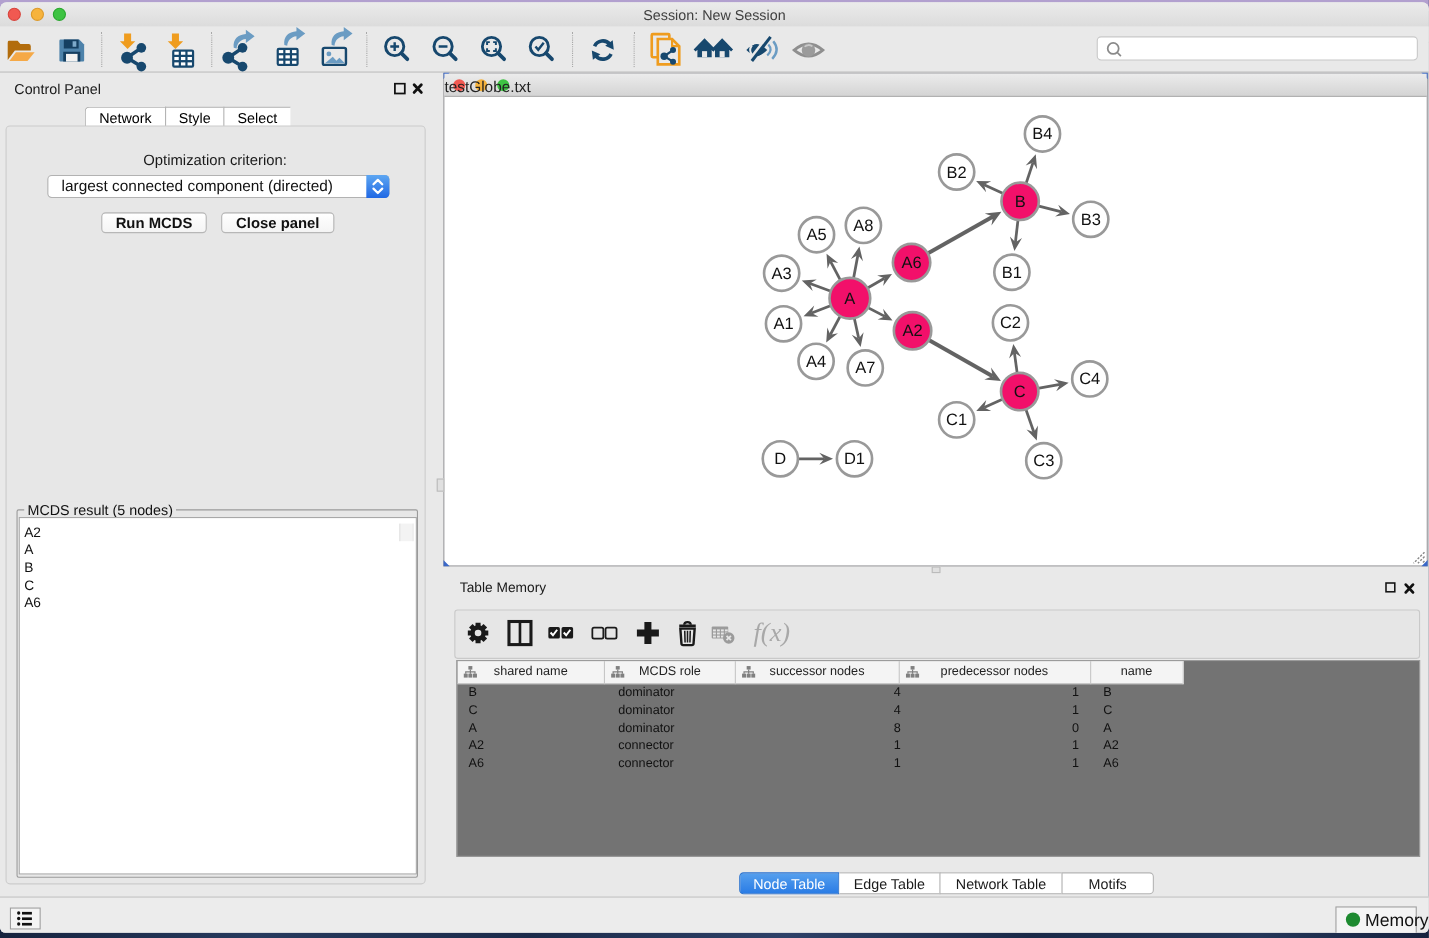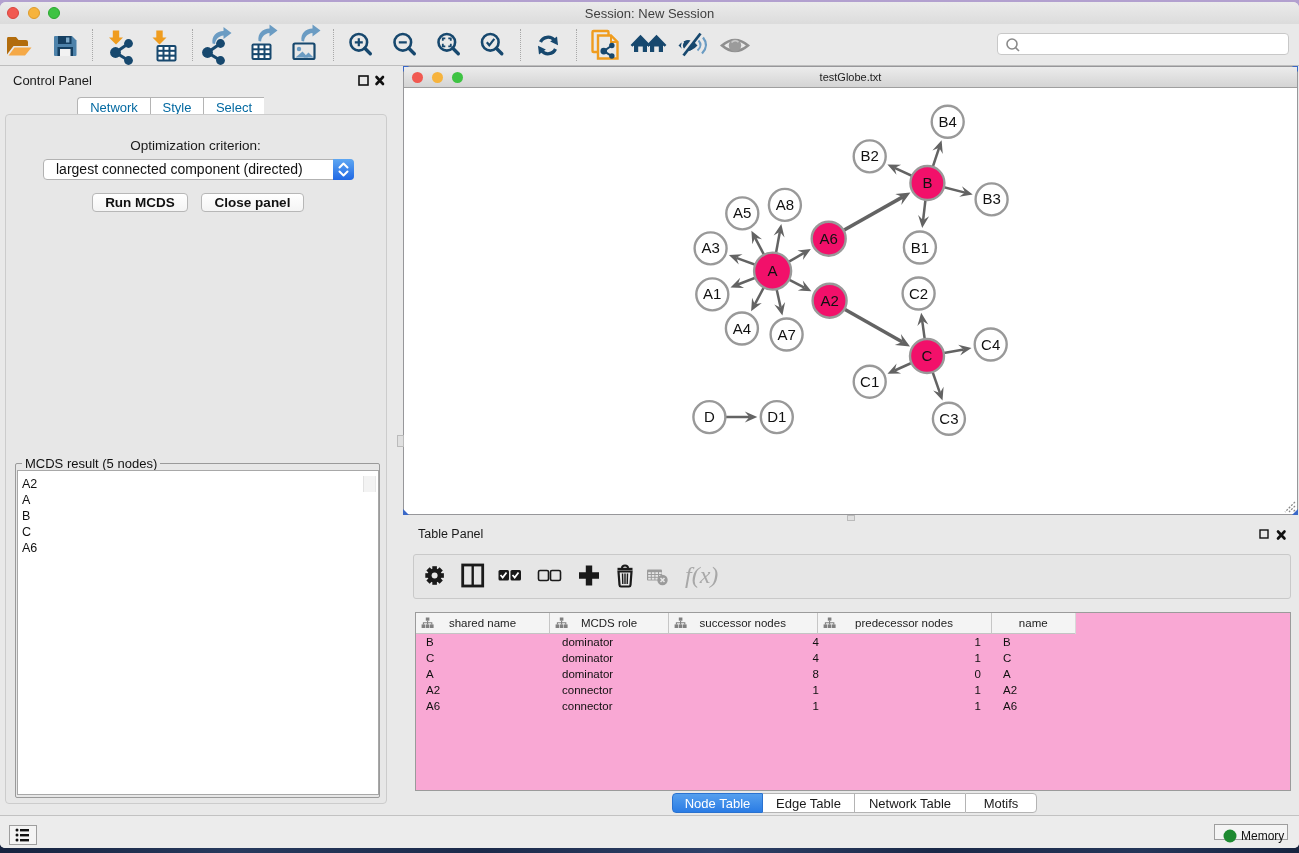--- a/index.html
+++ b/index.html
@@ -11,52 +11,52 @@
 #titlebar { left:0; top:0; width:1299px; height:37px; background:linear-gradient(#ebebeb,#d2d2d2); border-bottom:1px solid #b1b1b1; }
 .tl { position:absolute; top:5px; width:12px; height:12px; border-radius:50%; }
 #titletext { left:0; top:4px; width:1299px; text-align:center; font-size:13px; color:#404040; }
 #toolbar { left:0; top:22px; width:1299px; height:42px; background:#e9e9e9; border-bottom:1px solid #bebebe; }
 .tsep { position:absolute; top:5px; height:32px; width:0; border-left:1px dotted #a8a8a8; }
 #searchbox { left:997px; top:9px; width:292px; height:22px; background:#fff; border:1px solid #c8c8c8; border-radius:4px; }
 
 #cpanel { left:0; top:65px; width:391px; height:750px; }
 #cp-title { left:13px; top:6px; font-size:13px; color:#1a1a1a; }
 .tabrow { position:absolute; display:flex; }
-.tab { height:20px; font-size:13px; line-height:20px; text-align:center; background:#fff; border:1px solid #b4b4b4; border-right:none; color:#0369a1; padding:0 0; }
+.tab { height:20px; font-size:13px; line-height:20px; text-align:center; background:#fff; border:1px solid #b4b4b4; border-right:none; color:#000000; padding:0 0; }
 .tab.sel { background:linear-gradient(#559fee,#2a7ce5); color:#fff; border-color:#2a72cf;margin-top:35px; }
 #cp-body { left:5px; top:47px; width:382px; height:690px; background:#e7e7e7; border:1px solid #cccccc; border-radius:4px; }
 #optlabel { left:0; top:71px; width:391px; text-align:center; font-size:13.5px; color:#1a1a1a; }
 #dropdown { left:43px; top:91.5px; width:311px; height:21px; background:#fff; border:1px solid #b2b2b2; border-radius:4px; font-size:14px; color:#111; line-height:19px; padding-left:12px; }
 #dropspin { right:-1px; top:-1px; width:21px; height:21px; background:linear-gradient(#5ea7f2,#2068e4); border-radius:0 4px 4px 0; }
 .btn { position:absolute; height:19px; background:linear-gradient(#ffffff,#f4f4f4); border:1px solid #b7b7b7; border-radius:4px; font-size:13.5px; text-align:center; line-height:17px; color:#111;font-weight:bold; }
 #fieldset { left:15px; top:396px; width:365px; height:335px; border:1px solid #9a9a9a; border-radius:2px; }
 #fslabel { left:6px; top:-8px; background:#e7e7e7; padding:0 3px; font-size:13px; color:#111; }
 #cplist { left:1px; top:6px; width:362px; height:325px; padding-top:4.5px; background:#fff; border:1px solid #a8a8a8; font-size:12.5px; color:#111; }
 #cplist div { padding-left:4px; height:16.1px; line-height:16.1px; }
 #cpscroll { right:2px; top:5px; width:13px; height:316px; background:#f3f3f3; border-left:1px solid #e2e2e2; border-right:1px solid #e9e9e9; }
 
 #netwin { left:403px; top:64px; width:895px; height:449px; background:#fff; border:1px solid #97979a; }
 #nettitle { left:0; top:0; width:893px; height:20.5px; background:linear-gradient(#ececec,#d4d4d4); border-bottom:1px solid #9f9f9f; }
-#netname { left:0; top:4px; width:893px; text-align:center; font-size:11px; color:#222; }
+#netname { left:0; top:4px; width:893px; text-align:left; font-size:14px; color:#222; }
 
 #tpanel { left:391px; top:519px; width:908px; height:296px; }
 #tp-title { left:27px; top:6px; font-size:12.5px; color:#1a1a1a; }
 #tptoolbar { left:22px; top:33px; width:878px; height:45px; background:#e6e6e6; border:1px solid #c9c9c9; border-radius:3px; }
-#ttable { left:24px; top:91px; width:876px; height:179px; background:#f9a8d4; border:1px solid #9b9b9b; }
+#ttable { left:24px; top:79px; width:876px; height:179px; background:#737373; border:1px solid #9b9b9b; }
 #thead { left:0; top:0; width:660px; height:21px; background:#f4f4f4; border-bottom:1px solid #c4c4c4; }
 .thcell { position:absolute; top:0; height:21px; border-right:1px solid #c6c6c6; font-size:11.5px; color:#222; text-align:center; line-height:21px; }
 .trow { position:absolute; left:0; width:873px; height:16.1px; font-size:11.5px; color:#111; }
 .trow span { position:absolute; top:1px; }
 .btabs { position:absolute; display:flex; }
 .btab { height:20px; font-size:13px; line-height:20px; text-align:center; background:#fff; border:1px solid #b4b4b4; border-right:none; color:#1a1a1a; }
 .btab.sel { background:linear-gradient(#559fee,#2a7ce5); color:#fff; border-color:#2a72cf; }
 
 #statusbar { left:0; top:813px; width:1299px; height:33px; background:#ececec; border-top:1px solid #c2c2c2; }
 #listbtn { left:9px; top:9px; width:28px; height:20px; background:#f4f4f4; border:1px solid #9e9e9e; }
-#membtn { left:1214px; top:8px; width:74px; height:16px; background:#f4f4f4; border:1px solid #9e9e9e; font-size:12px; color:#111;padding-left:37px; }
+#membtn { left:1214px; top:8px; width:74px; height:28px; background:#f4f4f4; border:1px solid #9e9e9e; font-size:16px; color:#111;padding-left:37px; }
 </style>
 </head>
 <body>
 <div class="abs" id="deskTop"></div>
 <div class="abs" id="appwin">
   <div class="abs" id="titlebar">
     <div class="tl" style="left:7px;background:#f15951;border:0.5px solid #d8453e;"></div>
     <div class="tl" style="left:27.5px;background:#f6b33d;border:0.5px solid #dd9a2b;"></div>
     <div class="tl" style="left:48px;background:#3ec343;border:0.5px solid #2aa72f;"></div>
     <div class="abs" id="titletext">Session: New Session</div>
@@ -300,21 +300,21 @@
 <text x="372.8" y="334.1" font-size="15" fill="#111" text-anchor="middle">D1</text>
 
     </svg>
     <svg class="abs" style="right:1px;bottom:1px" width="14" height="14" viewBox="0 0 14 14">
         <path d="M13 3 L3 13 M13 7 L7 13 M13 11 L11 13" stroke="#888" stroke-width="1.3" stroke-dasharray="2 1.4" fill="none"></path>
       </svg>
   </div>
   <div class="abs" style="left:397px;top:433px;width:7px;height:12px;background:#e0e0e0;border:1px solid #bbb;"></div>
   <div class="abs" style="left:847px;top:513px;width:8px;height:6px;background:#e0e0e0;border:1px solid #bbb;"></div>
   <div class="abs" id="tpanel">
-    <div class="abs" id="tp-title">Table Panel</div>
+    <div class="abs" id="tp-title">Table Memory</div>
     <svg class="abs" style="left:868px;top:8px" width="30" height="12" viewBox="0 0 30 12">
         <rect x="1" y="1" width="8" height="8" fill="none" stroke="#111" stroke-width="1.4"></rect>
         <path d="M19 1.5 L25.5 8.5 M25.5 1.5 L19 8.5" stroke="#111" stroke-width="2.6" stroke-linecap="round" transform="translate(0,1)"></path>
       </svg>
     <div class="abs" id="tptoolbar">
       <svg class="abs" style="left:0;top:0" width="878" height="45" id="tpicons">
           <line x1="20.6" y1="20.5" x2="29.9" y2="20.5" stroke="#1a1a1a" stroke-width="4.6"></line>
 <line x1="20.6" y1="20.5" x2="27.2" y2="27.1" stroke="#1a1a1a" stroke-width="4.6"></line>
 <line x1="20.6" y1="20.5" x2="20.6" y2="29.8" stroke="#1a1a1a" stroke-width="4.6"></line>
 <line x1="20.6" y1="20.5" x2="14.0" y2="27.1" stroke="#1a1a1a" stroke-width="4.6"></line>
@@ -440,21 +440,21 @@
           <span style="left:565px;width:0">
             <b style="position:absolute;right:0;font-weight:normal">1</b>
           </span>
           <span style="left:587px">A6</span>
         </div>
     </div>
     <div class="btabs" style="left:281px;top:272px">
       <div class="btab sel" style="width:91px;border-radius:4px 0 0 4px;border-right:1px solid #2a72cf;">Node Table</div>
       <div class="btab" style="width:91px;border-left:none;">Edge Table</div>
       <div class="btab" style="width:111px;">Network Table</div>
-      <div class="btab" style="width:72px;border-right:1px solid #b4b4b4;border-radius:0 4px 4px 0;">Motifs</div>
+      <div class="btab" style="width:84px;border-right:1px solid #b4b4b4;border-radius:0 4px 4px 0;">Motifs</div>
     </div>
   </div>
   <div class="abs" id="statusbar">
     <div class="abs" id="listbtn">
       <svg width="26" height="18" viewBox="0 0 26 18">
           <circle cx="7" cy="4" r="1.5" fill="#111"></circle>
           <circle cx="7" cy="9" r="1.5" fill="#111"></circle>
           <circle cx="7" cy="14" r="1.5" fill="#111"></circle>
           <rect x="10" y="3" width="9" height="2.4" fill="#111"></rect>
           <rect x="10" y="8" width="9" height="2.4" fill="#111"></rect>

